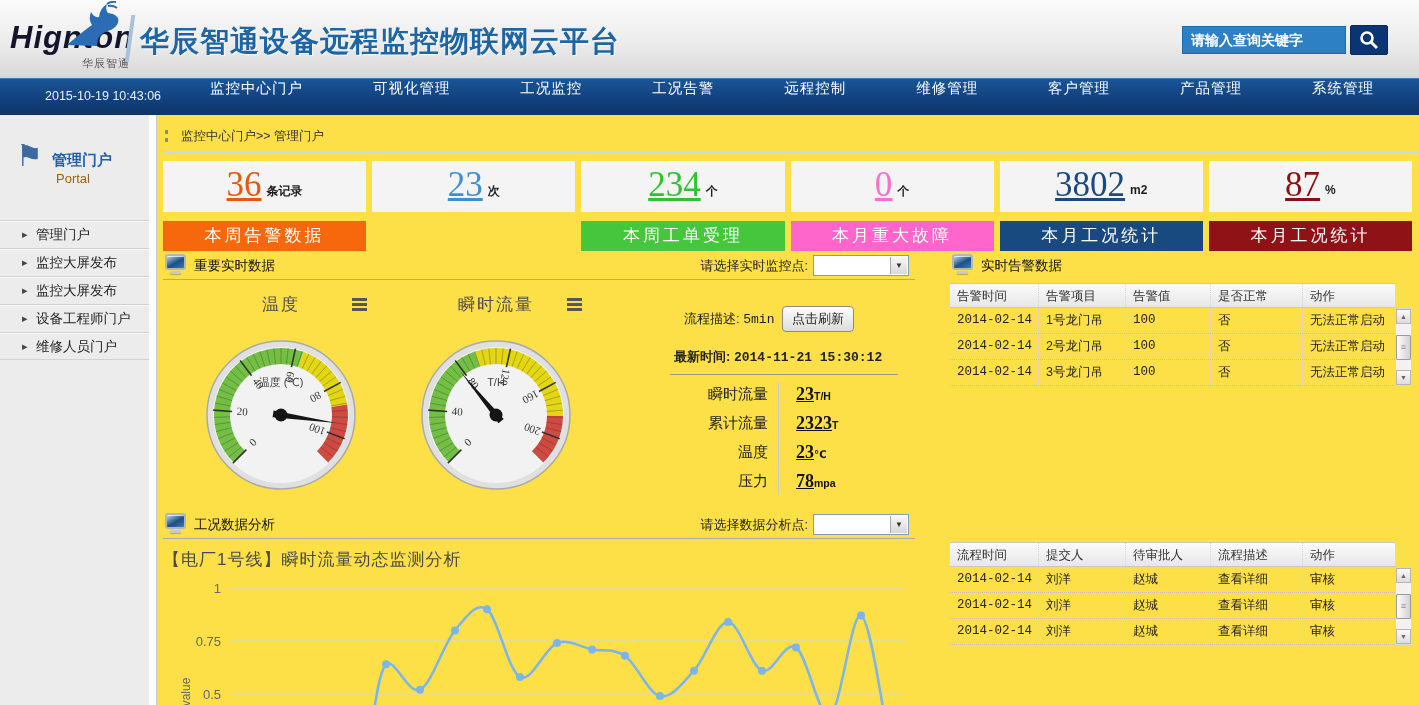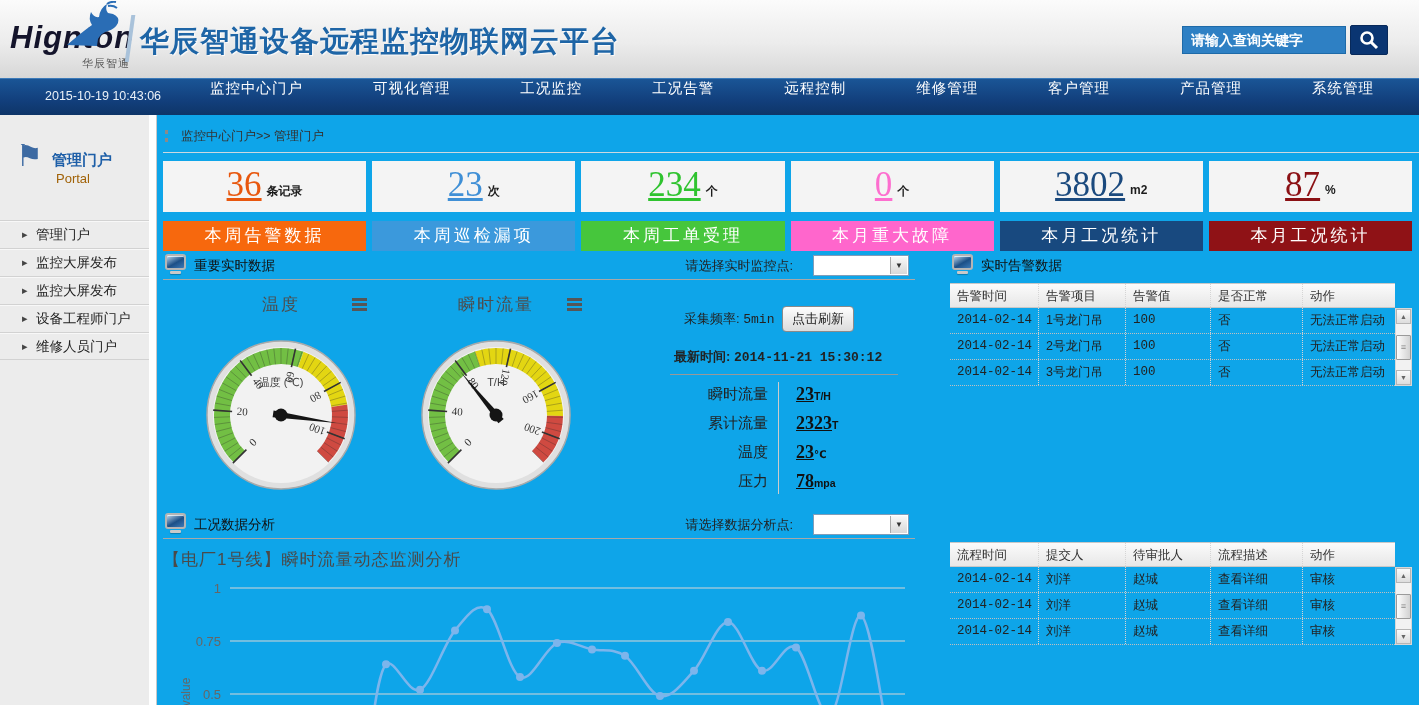--- a/index.html
+++ b/index.html
@@ -38,21 +38,21 @@
   .portal-flag{position:absolute;left:16px;top:26px;font-size:30px;color:#3d6aa2;line-height:1;}
   .portal-title{position:absolute;left:52px;top:36px;font-size:15px;font-weight:bold;color:#1e5fa8;}
   .portal-sub{position:absolute;left:56px;top:56px;font-size:13px;color:#a16207;}
   .side-menu{position:absolute;left:0;top:105px;width:149px;}
   .side-item{height:28px;line-height:27px;border-top:1px solid #d2d2d2;box-shadow:inset 0 1px 0 #f8f8f8;
        padding-left:36px;font-size:13.5px;color:#222;cursor:pointer;position:relative;}
   .side-item:last-child{border-bottom:1px solid #d2d2d2;}
   .side-arrow{position:absolute;left:22px;top:0;font-size:11px;color:#444;}
 
   
-  .main{position:absolute;left:157px;top:115px;right:0;bottom:0;background:#0ea5e9;}
+  .main{position:absolute;left:157px;top:115px;right:0;bottom:0;background:#fde047;}
   .breadcrumb{position:absolute;left:6px;top:11px;right:0;height:27px;border-bottom:1px solid #ccd8e0;
        font-size:12.5px;color:#333;padding-left:18px;line-height:20px;}
   .bc-icon{position:absolute;left:2px;top:4px;height:12px;width:0;border-left:3px dotted #8a8a8a;}
 
   
   .stats{position:absolute;left:6px;top:46px;right:7px;display:flex;gap:6px;}
   .stat-card{flex:1;}
   .stat-top{height:51px;background:#f4f4f4;display:flex;align-items:flex-start;justify-content:center;gap:5px;}
   .stat-num{font-family:"Liberation Serif","DejaVu Serif",serif;font-size:35px;line-height:48px;
        text-decoration:underline;cursor:pointer;}
@@ -61,21 +61,21 @@
 
   
   .panel{position:absolute;}
   .p-head{position:relative;height:27px;}
   .p-head.underline{border-bottom:1px solid #a8a8a8;}
   .mon-icon{position:absolute;left:2px;top:1px;width:21px;height:16px;border:2px solid #b5b5b5;border-radius:3px;
        background:linear-gradient(150deg,#bcd8ee 0%,#1c4f87 55%,#3c7ab8 100%);box-shadow:inset 0 1px 0 rgba(255,255,255,.7);}
   .mon-icon::after{content:"";position:absolute;left:3px;right:3px;bottom:-6px;height:3px;background:#c9c9c9;
        border-radius:1px;box-shadow:0 1px 1px rgba(0,0,0,.25);}
   .p-title{position:absolute;left:31px;top:4px;font-size:13.5px;color:#111;}
-  .sel-wrap{position:absolute;right:6px;top:2px;display:flex;align-items:center;gap:20px;font-size:13px;color:#222;}
+  .sel-wrap{position:absolute;right:6px;top:2px;display:flex;align-items:center;gap:5px;font-size:13px;color:#222;}
   .combo{width:96px;height:21px;border:1px solid #7f9db9;background:#fff;position:relative;cursor:pointer;}
   .combo-btn{position:absolute;right:1px;top:1px;bottom:1px;width:17px;border-left:1px solid #a9a9a9;
        background:linear-gradient(#f8f8f8,#d8d8d8);font-size:8px;color:#333;display:flex;align-items:center;justify-content:center;}
 
   
   .panel-rt{left:6px;top:138px;width:752px;height:259px;}
   .gauge-block{position:absolute;top:40px;width:180px;}
   .gauge-block.g0{left:28px;} .gauge-block.g1{left:243px;}
   .g-title-row{position:relative;height:24px;text-align:center;}
   .g-title{font-size:17px;color:#4d4d4d;letter-spacing:2px;}
@@ -186,21 +186,20 @@
             <span class="stat-num" style="color:#e8570e">36</span>
             <span class="stat-unit">条记录</span>
           </div>
           <div class="stat-bar" style="background:#f7680d">本周告警数据</div>
         </div>
         <div class="stat-card">
           <div class="stat-top">
             <span class="stat-num" style="color:#3f8fd6">23</span>
             <span class="stat-unit">次</span>
           </div>
-          <div class="stat-bar" style="background:#3b99dc">本周巡检漏项</div>
         </div>
         <div class="stat-card">
           <div class="stat-top">
             <span class="stat-num" style="color:#2fc32f">234</span>
             <span class="stat-unit">个</span>
           </div>
           <div class="stat-bar" style="background:#46c63c">本周工单受理</div>
         </div>
         <div class="stat-card">
           <div class="stat-top">
@@ -390,21 +389,21 @@
               <line x1="121.9" y1="93.1" x2="139.7" y2="99.8" stroke="#333" stroke-width="1.6"></line>
               <text x="112.5" y="92.6" text-anchor="middle" font-size="11" font-family="&quot;Liberation Serif&quot;,&quot;DejaVu Serif&quot;,serif" fill="#333" transform="rotate(200 112.5 89.6)">200</text>
               <text x="76" y="47" text-anchor="middle" font-size="11" fill="#444">T/H</text>
               <path d="M72.6 84 L76 20 L79.4 84 Z" fill="#151515" transform="rotate(320.7 76 76)"></path>
               <circle cx="76" cy="76" r="6.5" fill="#151515"></circle>
             </svg>
           </div>
       </div>
       <div class="rt-data">
         <div class="freq-row">
-          <span>采集频率:</span>
+          <span>流程描述:</span>
           <span class="mono">5min</span>
           <span class="refresh-btn">点击刷新</span>
         </div>
         <div class="latest-row">
           <span>最新时间:</span>
           <span class="mono">2014-11-21 15:30:12</span>
         </div>
         <div class="rt-hr"></div>
         <div class="readings">
             <div class="read-row">

